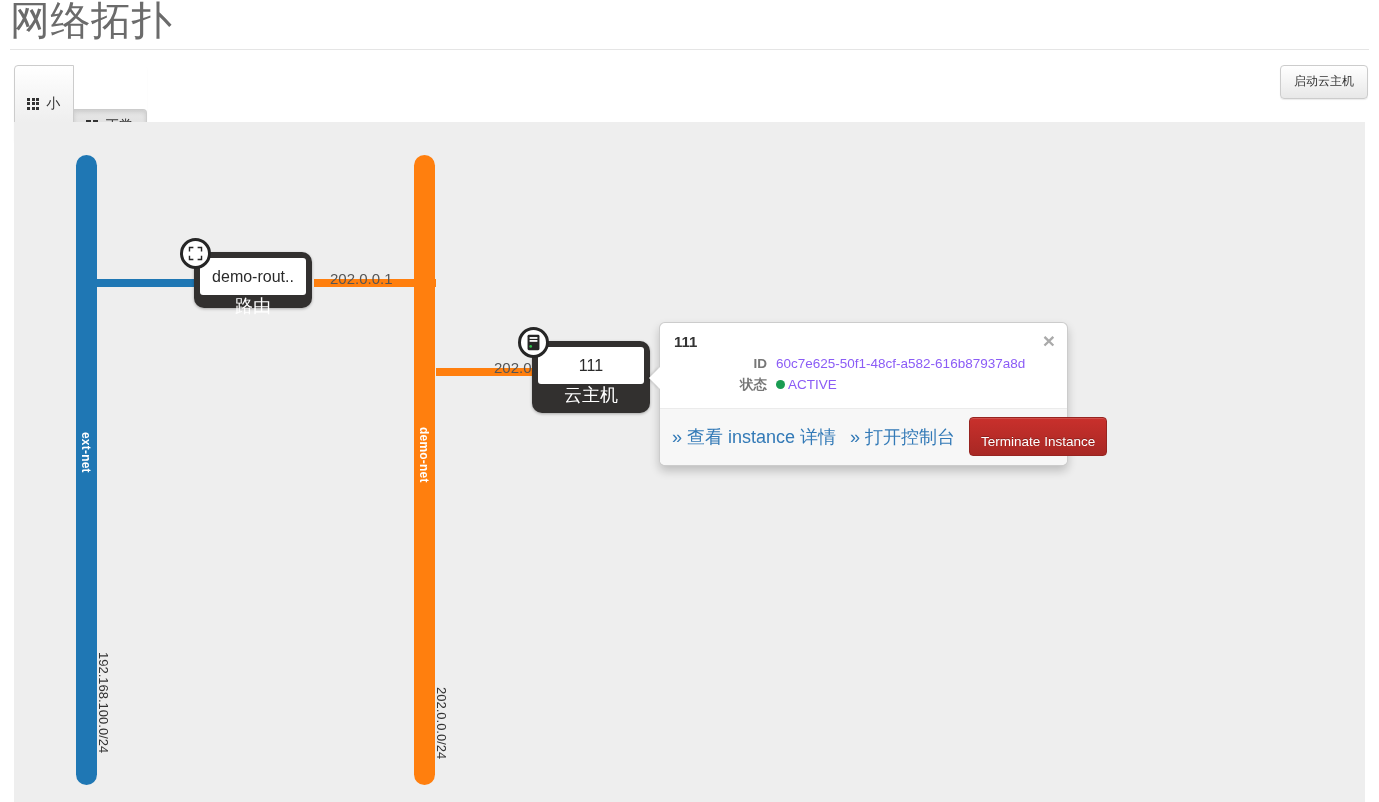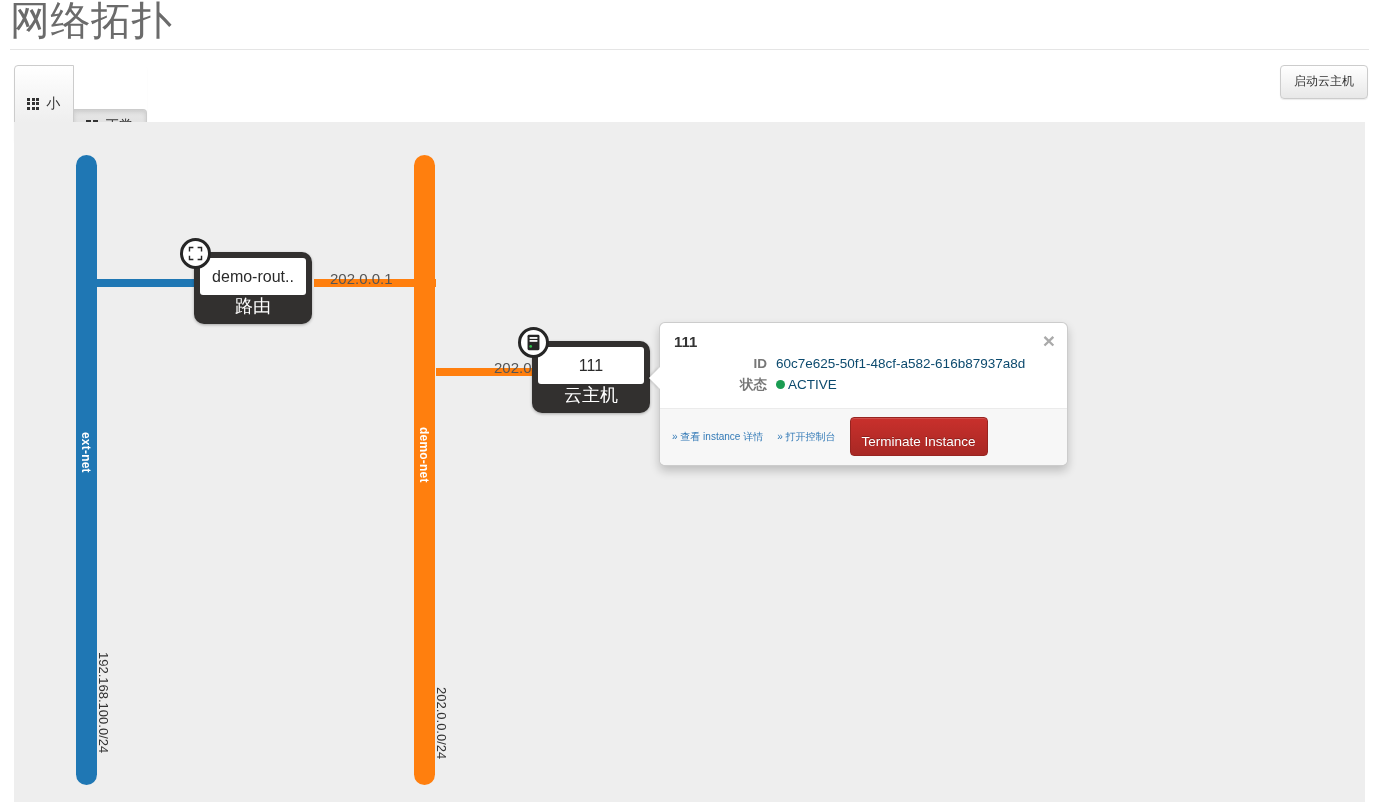--- a/index.html
+++ b/index.html
@@ -252,41 +252,41 @@
   }
   .kv-key {
     width: 102px;
     text-align: right;
     color: #777777;
     font-weight: bold;
     padding-right: 9px;
     box-sizing: border-box;
     white-space: nowrap;
   }
-  .kv-val { color: #0c4a6e; white-space: nowrap; }
+  .kv-val { color: #8b5cf6; white-space: nowrap; }
   .status-dot {
     display: inline-block;
     width: 9px; height: 9px;
     border-radius: 50%;
     background: #1a9c52;
     margin-right: 3px;
     vertical-align: baseline;
   }
   .popover-footer {
     border-top: 1px solid #ebebeb;
     background: #f7f7f7;
     border-radius: 0 0 5px 5px;
     padding: 8px 12px 9px 12px;
     display: flex;
     align-items: center;
     gap: 14px;
   }
   .pop-link {
     color: #337ab7;
-    font-size: 10px;
+    font-size: 18px;
     text-decoration: none;
     cursor: pointer;
     white-space: nowrap;
   }
   .pop-link .chev { text-decoration: none; }
   .btn-danger {
     font-size: 13.5px;
     color: #ffffff;
     background: linear-gradient(to bottom, #c9302c 0%, #a82824 100%);
     border: 1px solid #972420;
@@ -348,21 +348,21 @@
     <div class="link-label" style="left:480px; top:237px;">202.0.0.2</div>
 
     <div class="net-bar" style="left:62px; top:33px; width:21px; height:630px; background:#1f77b4;"></div>
     <div class="net-name" style="left:79px; top:310px;">ext-net</div>
     <div class="net-cidr" style="left:97px; top:530px;">192.168.100.0/24</div>
 
     <div class="net-bar" style="left:400px; top:33px; width:21px; height:630px; background:#ff7f0e;"></div>
     <div class="net-name" style="left:417px; top:305px;">demo-net</div>
     <div class="net-cidr" style="left:435px; top:565px;">202.0.0.0/24</div>
 
-    <div class="node" style="left:180px; top:130px; width:118px; height:72px;">
+    <div class="node" style="left:180px; top:130px; width:118px; height:56px;">
       <div class="node-badge">
         <svg width="17" height="17" viewBox="0 0 24 24" aria-hidden="true">
           <g fill="#262626">
             <path d="M12 12 L4.5 4.5 L4.5 9 L2.5 9 L2.5 2.5 L9 2.5 L9 4.5 L4.5 4.5 Z"></path>
             <path d="M12 12 L19.5 4.5 L15 4.5 L15 2.5 L21.5 2.5 L21.5 9 L19.5 9 L19.5 4.5 Z"></path>
             <path d="M12 12 L4.5 19.5 L9 19.5 L9 21.5 L2.5 21.5 L2.5 15 L4.5 15 L4.5 19.5 Z"></path>
             <path d="M12 12 L19.5 19.5 L19.5 15 L21.5 15 L21.5 21.5 L15 21.5 L15 19.5 L19.5 19.5 Z"></path>
           </g>
         </svg>
       </div>

